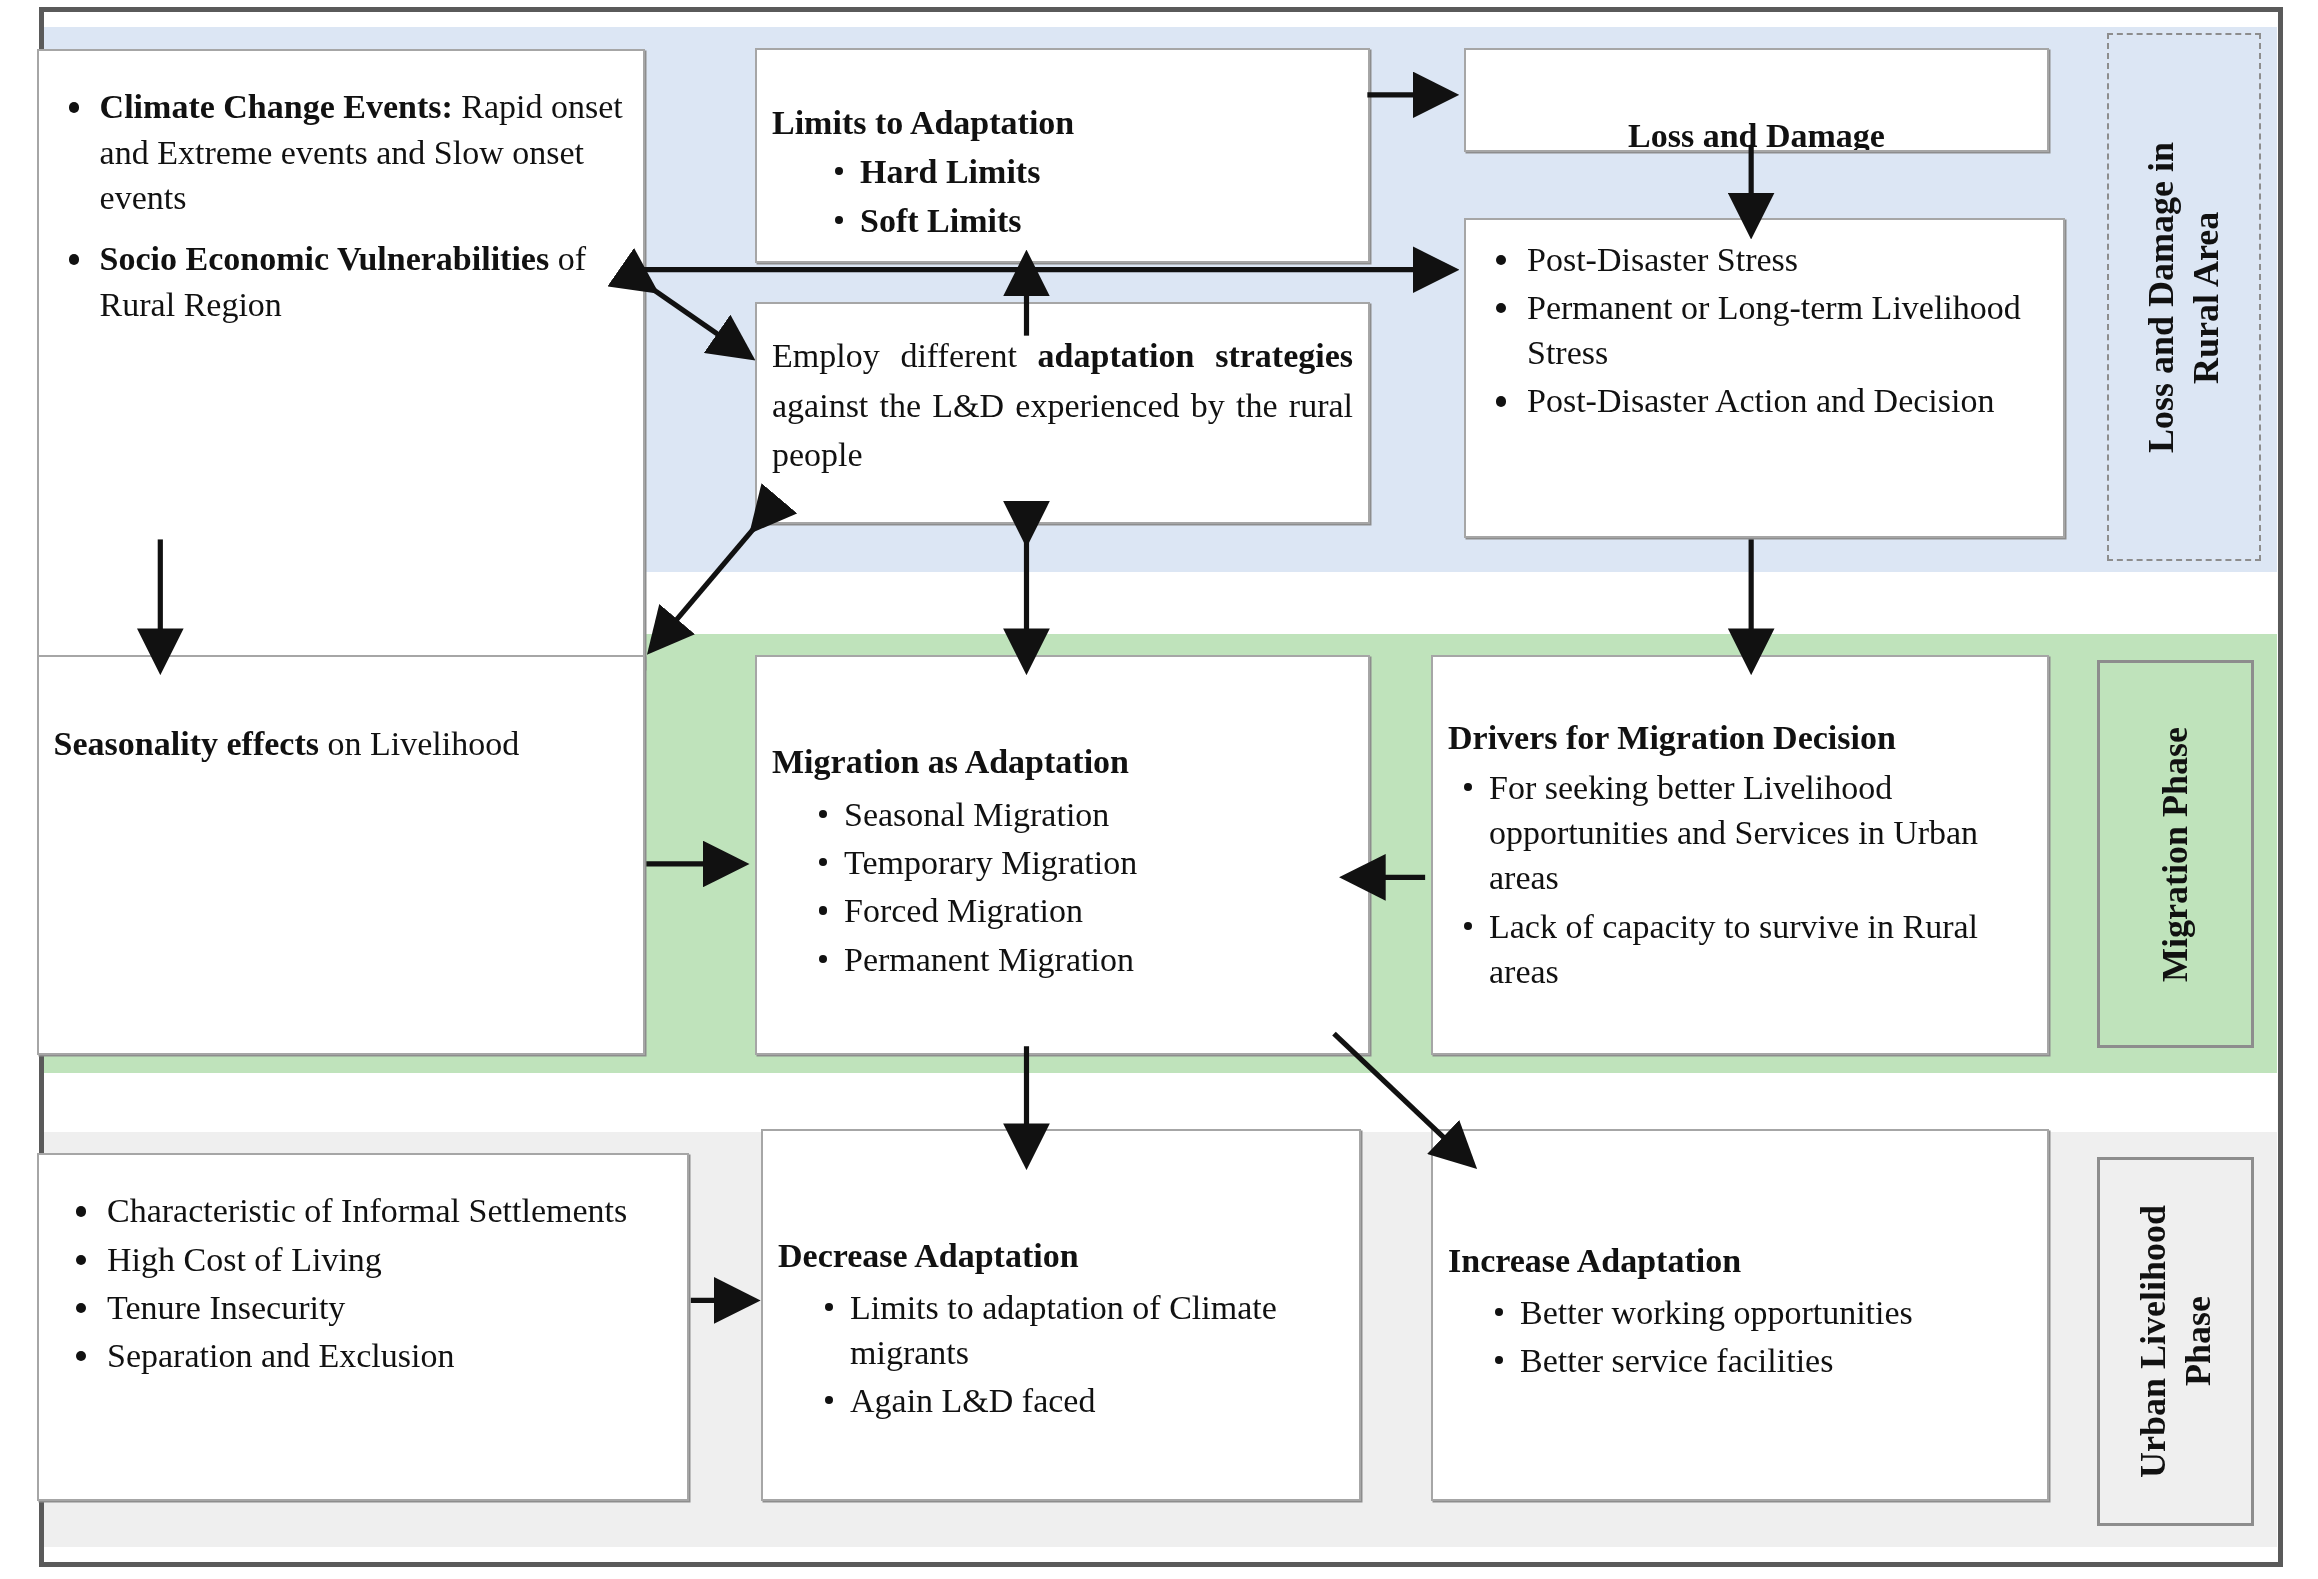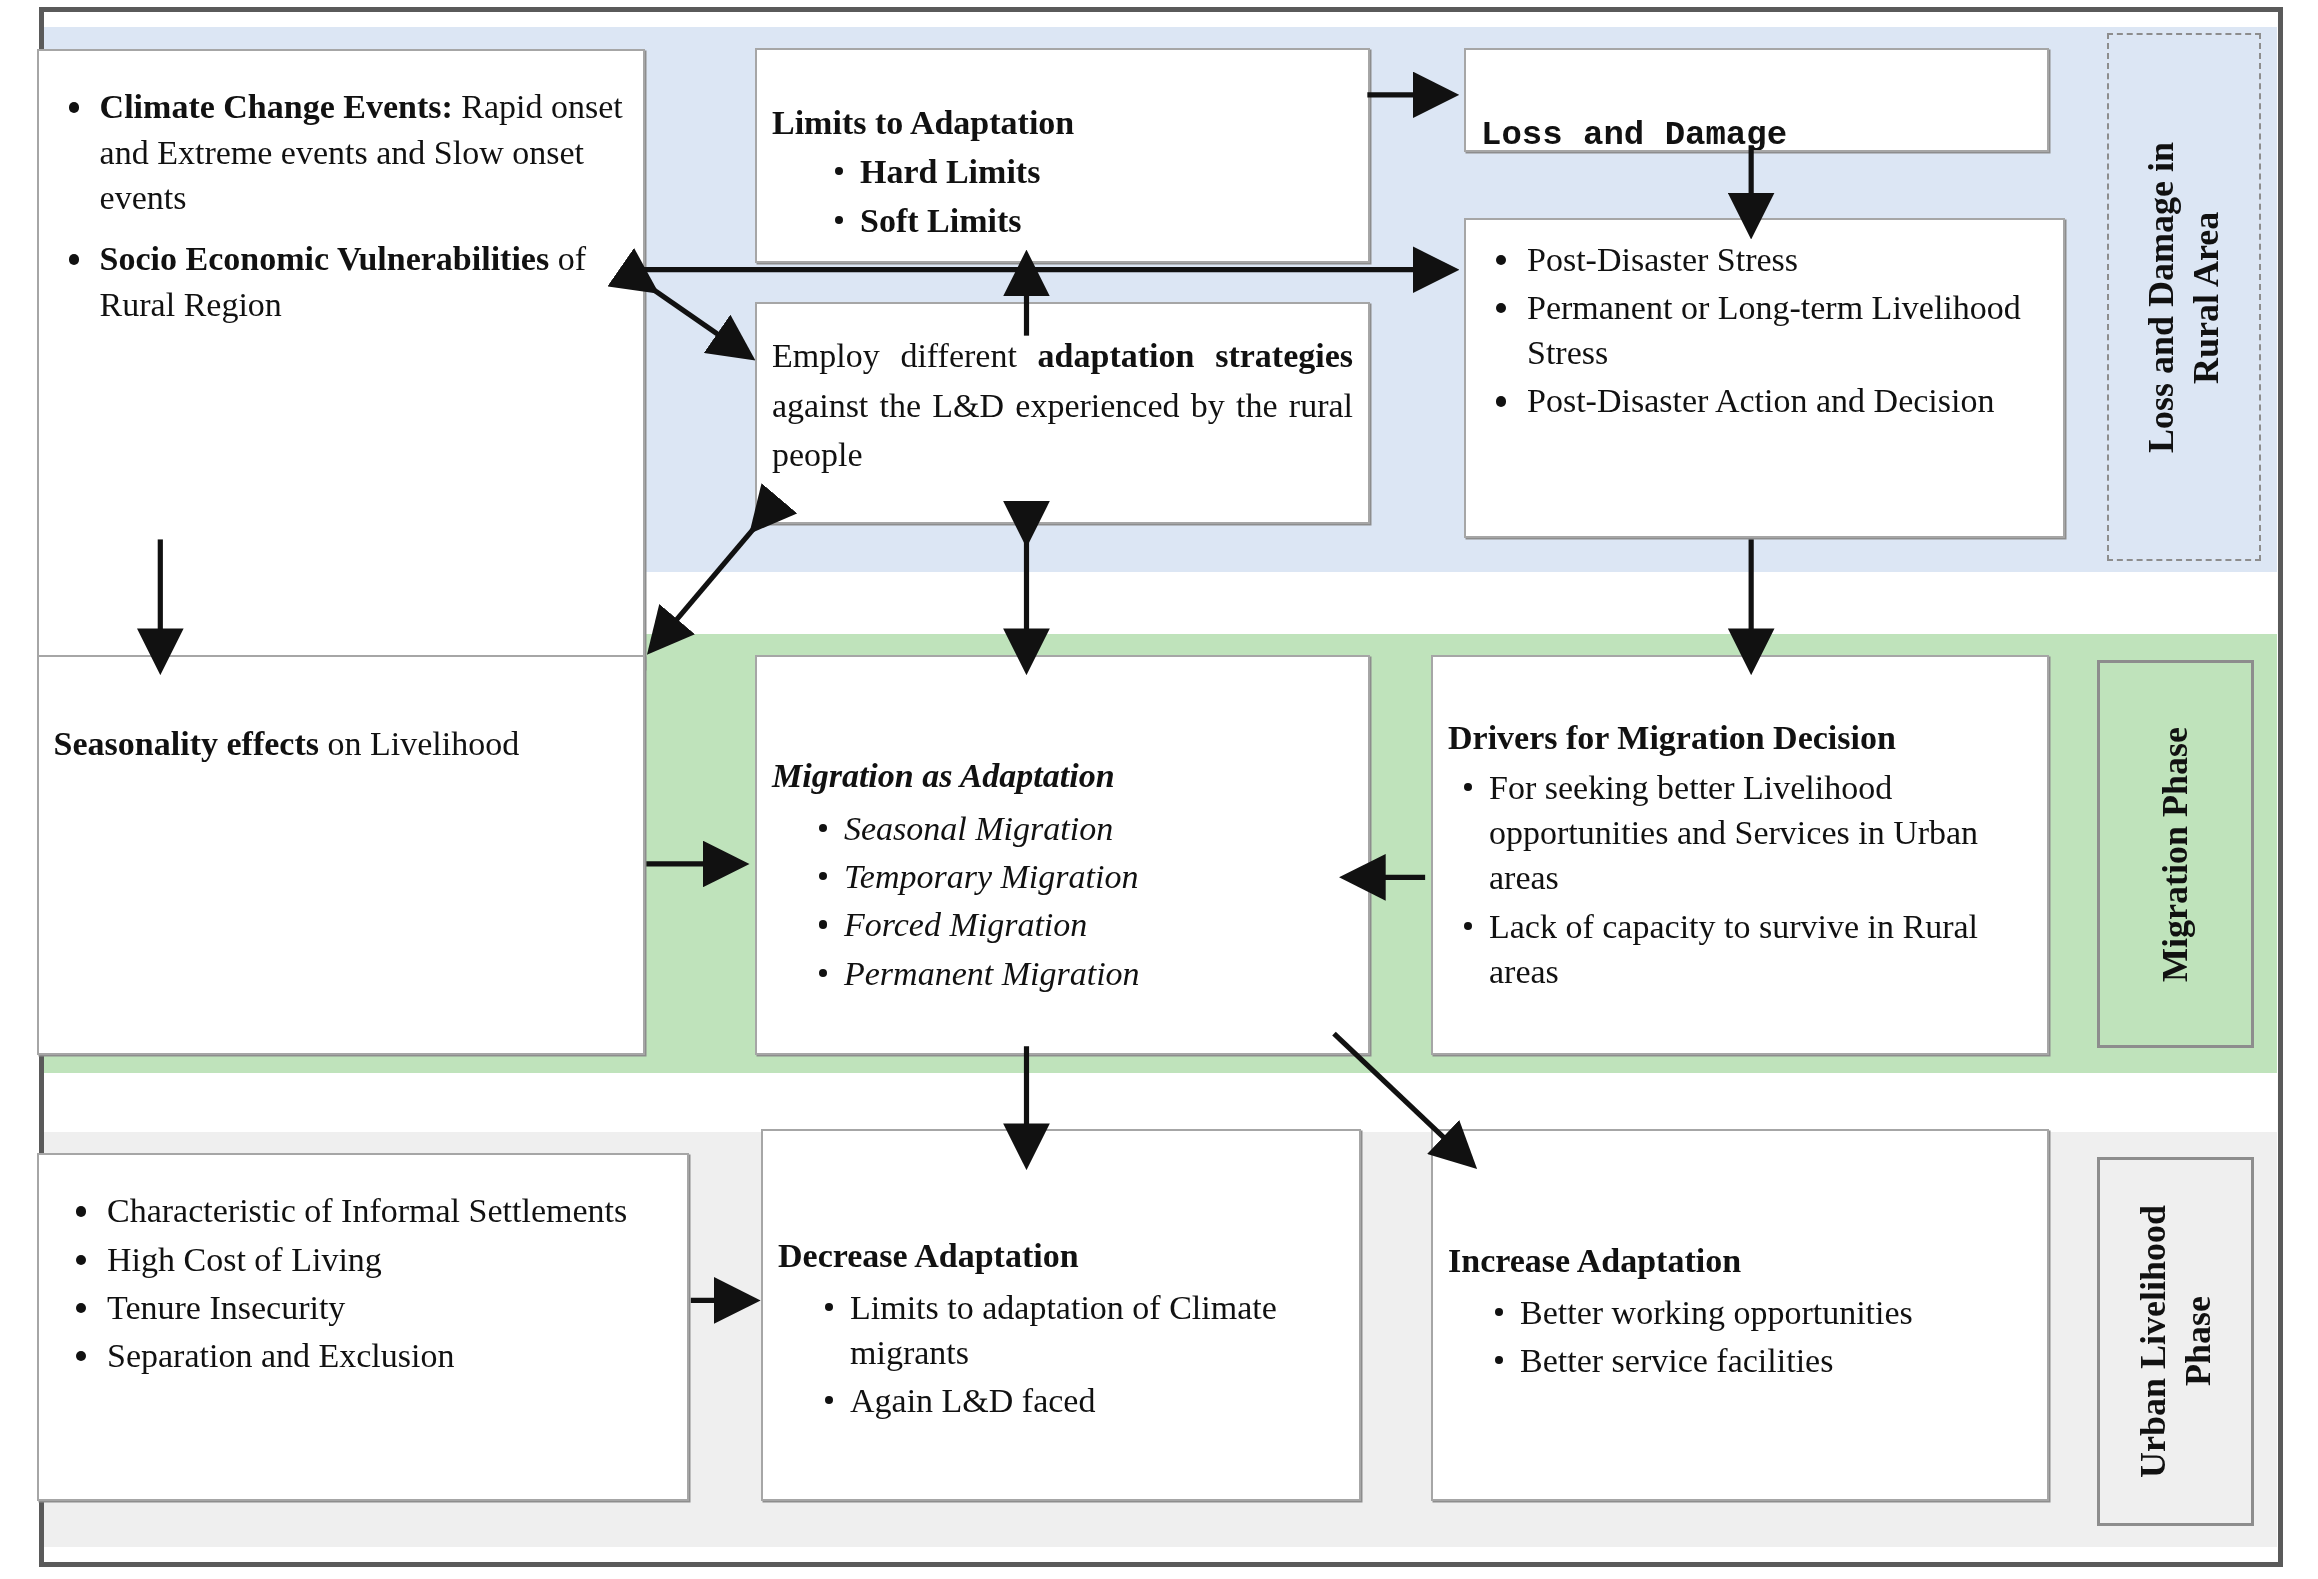--- a/index.html
+++ b/index.html
@@ -33,21 +33,21 @@
     box-shadow:1.5px 1.5px 0 0 #8d8d8d;
     color:#111111;
     overflow:hidden;
   }
   .node .inner{
     padding:10.4px 15px;
     font-size:34px;
     line-height:1.33;
   }
   .ttl{font-weight:bold;margin-top:36px;}
-  .ctr{font-family:Liberation Mono, monospace;}
+  .ctr{text-align:center;}
   .just{text-align:justify;text-align-last:justify;}
   ul.bul{
     list-style:none;
     margin:0;padding:0;
   }
   ul.bul > li{
     position:relative;
     padding-left:46px;
     margin:0 0 3px 0;
   }
@@ -154,21 +154,21 @@
       </div>
     </div>
 
     <div class="node" style="left:-7.4px;top:643px;width:608px;height:400px;">
       <div class="inner" style="padding-top:58px;line-height:1.7;">
         <b>Seasonality effects</b><span> on Livelihood</span>
       </div>
     </div>
 
     <div class="node" style="left:711px;top:643px;width:615px;height:400px;">
-      <div class="inner" style="padding-top:60px;font-style:italic;">
+      <div class="inner" style="padding-top:46px;">
         <div class="ttl">Migration as Adaptation</div>
         <ul class="bul small" style="margin-left:31px;margin-top:7.4px;">
           <li>Seasonal Migration</li>
           <li>Temporary Migration</li>
           <li>Forced Migration</li>
           <li>Permanent Migration</li>
         </ul>
       </div>
     </div>
 

